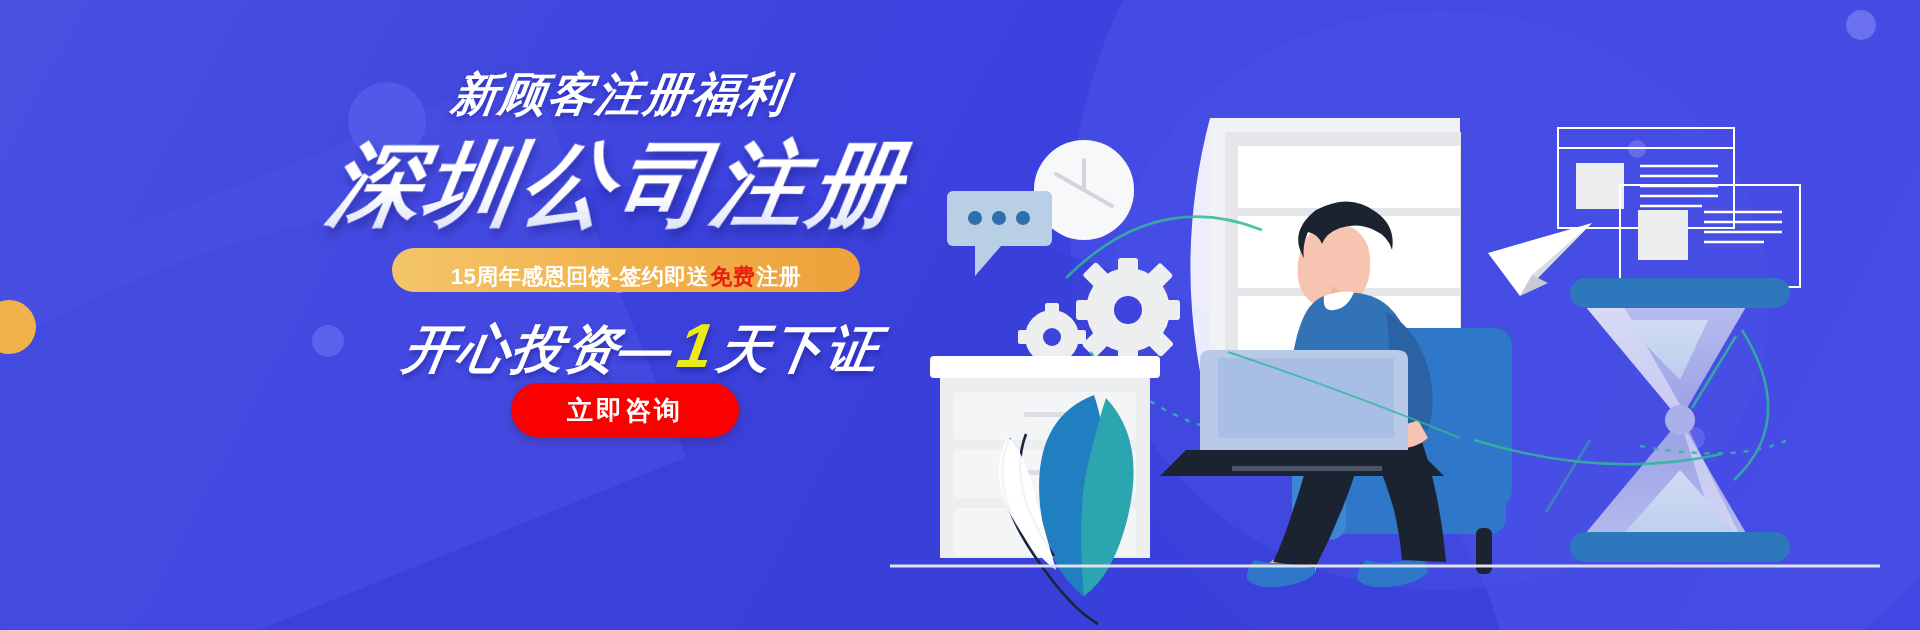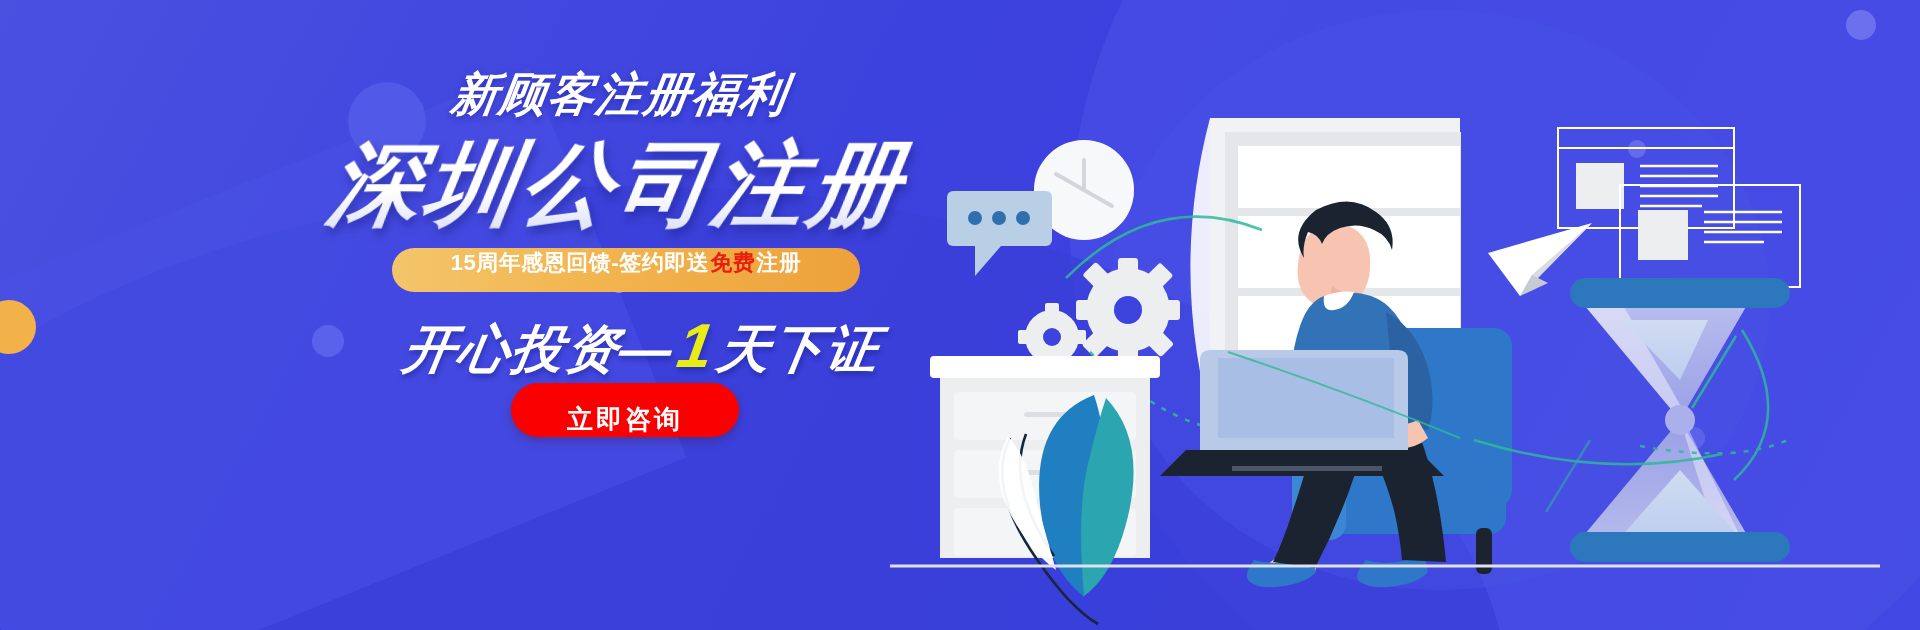--- a/index.html
+++ b/index.html
@@ -63,21 +63,21 @@
     background:linear-gradient(#ffffff 55%,#cfd6f5 100%);
     -webkit-background-clip:text; background-clip:text;
     -webkit-text-fill-color:transparent;
     filter:drop-shadow(3px 6px 5px rgba(22,26,130,.5));
   }
 
   .pill{
     position:absolute; left:392px; top:248px;
     width:468px; height:44px; border-radius:22px;
     background:linear-gradient(90deg,#f3c56a 0%,#f2b44e 45%,#eda13a 100%);
-    display:flex; align-items:flex-start; justify-content:center;
+    display:flex; align-items:flex-end; justify-content:center;
     white-space:nowrap;
   }
   .pill span{ font-size:22px; font-weight:bold; color:#ffffff; letter-spacing:.5px; }
   .pill .hl{ color:#e81e10; padding:0 1px; }
 
   .subline{
     position:absolute; left:404px; top:310px;
     font-size:52px; font-weight:bold; color:#ffffff;
     letter-spacing:2px;
     font-style:italic;
@@ -85,21 +85,21 @@
     white-space:nowrap;
     text-shadow:2px 4px 5px rgba(22,26,130,.45);
   }
   .subline .num{ color:#e9ec16; font-size:62px; padding:0 4px; }
 
   .cta{
     position:absolute; left:511px; top:383px;
     width:228px; height:54px; border-radius:27px;
     background:#fa0000;
     border:none; cursor:pointer;
-    display:flex; align-items:flex-end; justify-content:center;
+    display:flex; align-items:center; justify-content:center;
     box-shadow:0 4px 10px rgba(80,0,0,.25);
   }
   .cta span{ font-size:26px; font-weight:bold; color:#ffffff; letter-spacing:3px; }
 
   
   .illus{ position:absolute; left:880px; top:0; width:1040px; height:630px; }
   .illus svg{ display:block; }
 </style>
 </head>
 <body>

